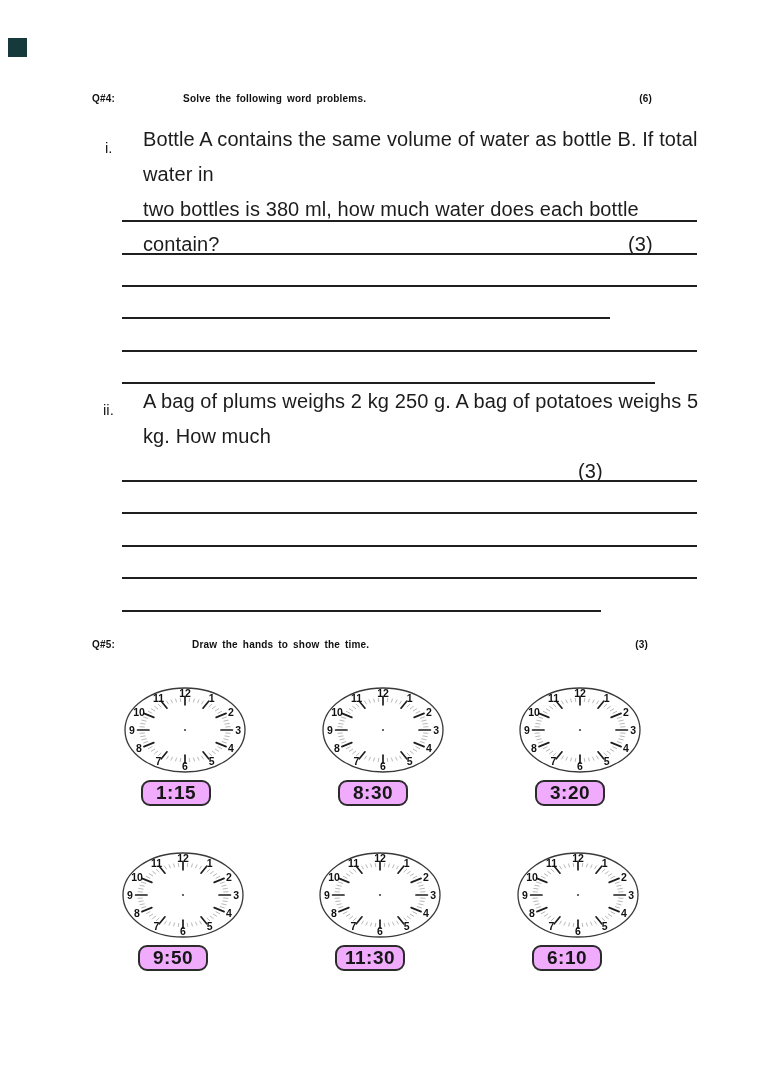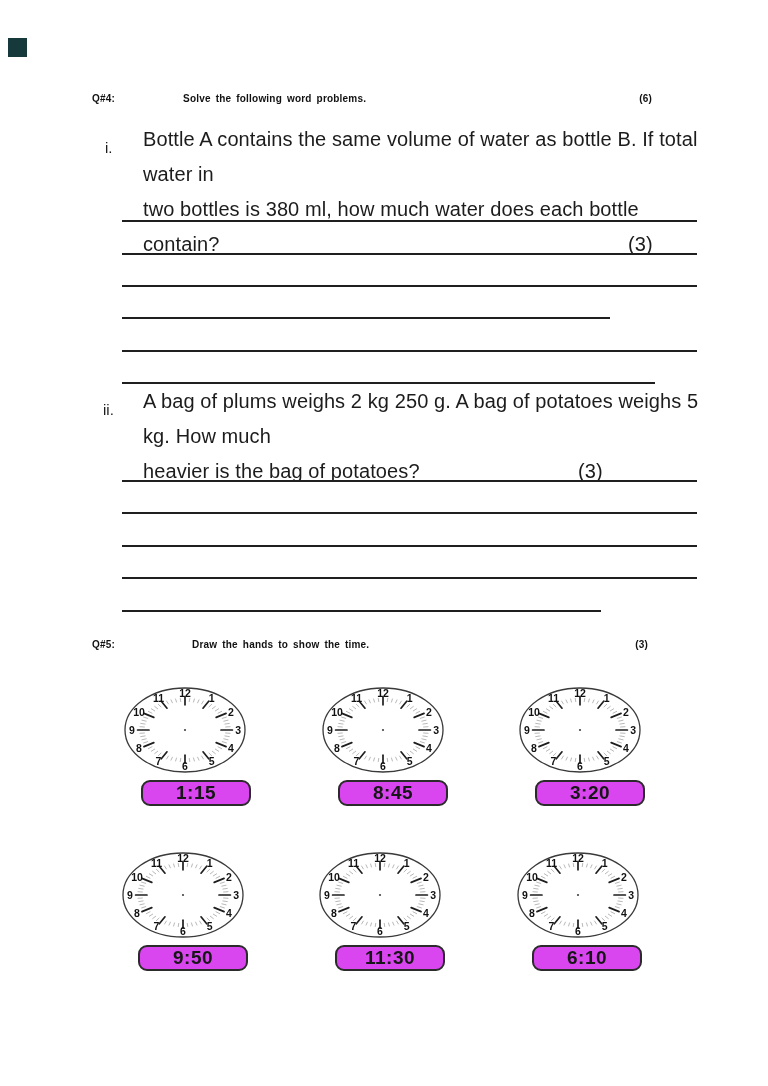--- a/index.html
+++ b/index.html
@@ -70,25 +70,25 @@
   }
   #clock-0 { left:117px; top:684px; }
   #clock-1 { left:315px; top:684px; }
   #clock-2 { left:512px; top:684px; }
   #clock-3 { left:115px; top:849px; }
   #clock-4 { left:312px; top:849px; }
   #clock-5 { left:510px; top:849px; }
   .clock svg { width:136px; height:92px; display:block; }
 
   .timebox {
-    position:absolute; width:110px; height:26px;
+    position:absolute; width:70px; height:26px;
     border:2px solid #2b2b2b; border-radius:9px;
     display:flex; align-items:center; justify-content:center;
     font-weight:bold; font-size:19px; letter-spacing:.5px; color:#161616;
-    background:#d946ef;
+    background:#f0abfc;
   }
   #timebox-0 { left:141px; top:780px; }
   #timebox-1 { left:338px; top:780px; }
   #timebox-2 { left:535px; top:780px; }
   #timebox-3 { left:138px; top:945px; }
   #timebox-4 { left:335px; top:945px; }
   #timebox-5 { left:532px; top:945px; }
 </style>
 </head>
 <body>
@@ -116,21 +116,20 @@
   <div class="aline" id="a1-2"></div>
   <div class="aline" id="a1-3"></div>
   <div class="aline" id="a1-4"></div>
   <div class="aline" id="a1-5"></div>
   <div class="aline" id="a1-6"></div>
 
   <div class="numeral" id="numeral-ii">ii.</div>
   <div class="itemtext" id="itemtext-ii">
     <div>A bag of plums weighs 2 kg 250 g. A bag of potatoes weighs 5 kg. How much</div>
     <div class="l2">
-      <span>heavier is the bag of potatoes?</span>
       <span class="inline-marks" id="marks-ii">(3)</span>
     </div>
   </div>
 
   <div class="aline" id="a2-1"></div>
   <div class="aline" id="a2-2"></div>
   <div class="aline" id="a2-3"></div>
   <div class="aline" id="a2-4"></div>
   <div class="aline" id="a2-5"></div>
 
@@ -603,19 +602,19 @@
         <text x="-26.55" y="31.46" text-anchor="middle" dy="0.36em" font-family="Liberation Sans, sans-serif" font-size="10.5" font-weight="bold" fill="#111">7</text>
         <text x="-45.99" y="18.17" text-anchor="middle" dy="0.36em" font-family="Liberation Sans, sans-serif" font-size="10.5" font-weight="bold" fill="#111">8</text>
         <text x="-53.10" y="0.00" text-anchor="middle" dy="0.36em" font-family="Liberation Sans, sans-serif" font-size="10.5" font-weight="bold" fill="#111">9</text>
         <text x="-45.99" y="-18.17" text-anchor="middle" dy="0.36em" font-family="Liberation Sans, sans-serif" font-size="10.5" font-weight="bold" fill="#111">10</text>
         <text x="-26.55" y="-31.46" text-anchor="middle" dy="0.36em" font-family="Liberation Sans, sans-serif" font-size="10.5" font-weight="bold" fill="#111">11</text>
         <circle cx="0" cy="0" r="1.1" fill="#444"></circle>
       </svg>
     </div>
 
   <div class="timebox" id="timebox-0">1:15</div>
-  <div class="timebox" id="timebox-1">8:45</div>
+  <div class="timebox" id="timebox-1">8:30</div>
   <div class="timebox" id="timebox-2">3:20</div>
   <div class="timebox" id="timebox-3">9:50</div>
   <div class="timebox" id="timebox-4">11:30</div>
   <div class="timebox" id="timebox-5">6:10</div>
 
 </div>
 
 </body></html>

